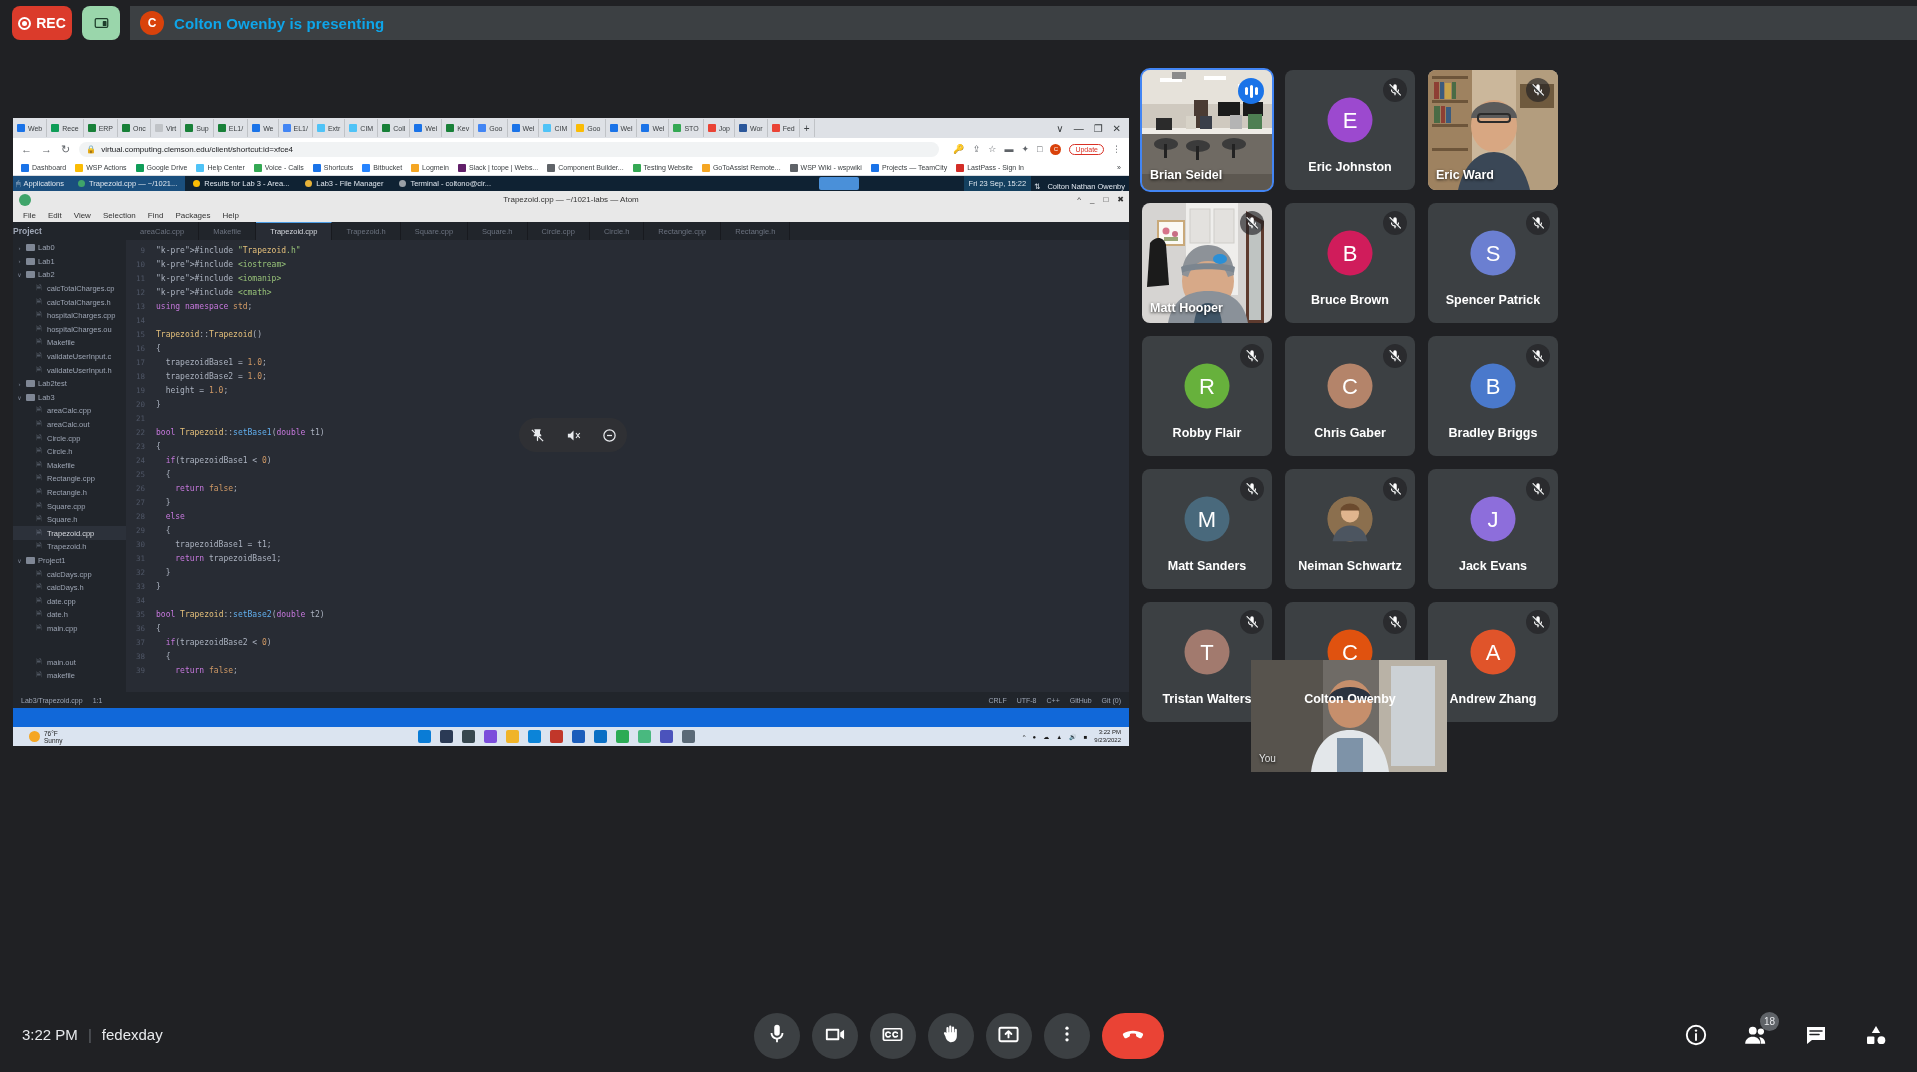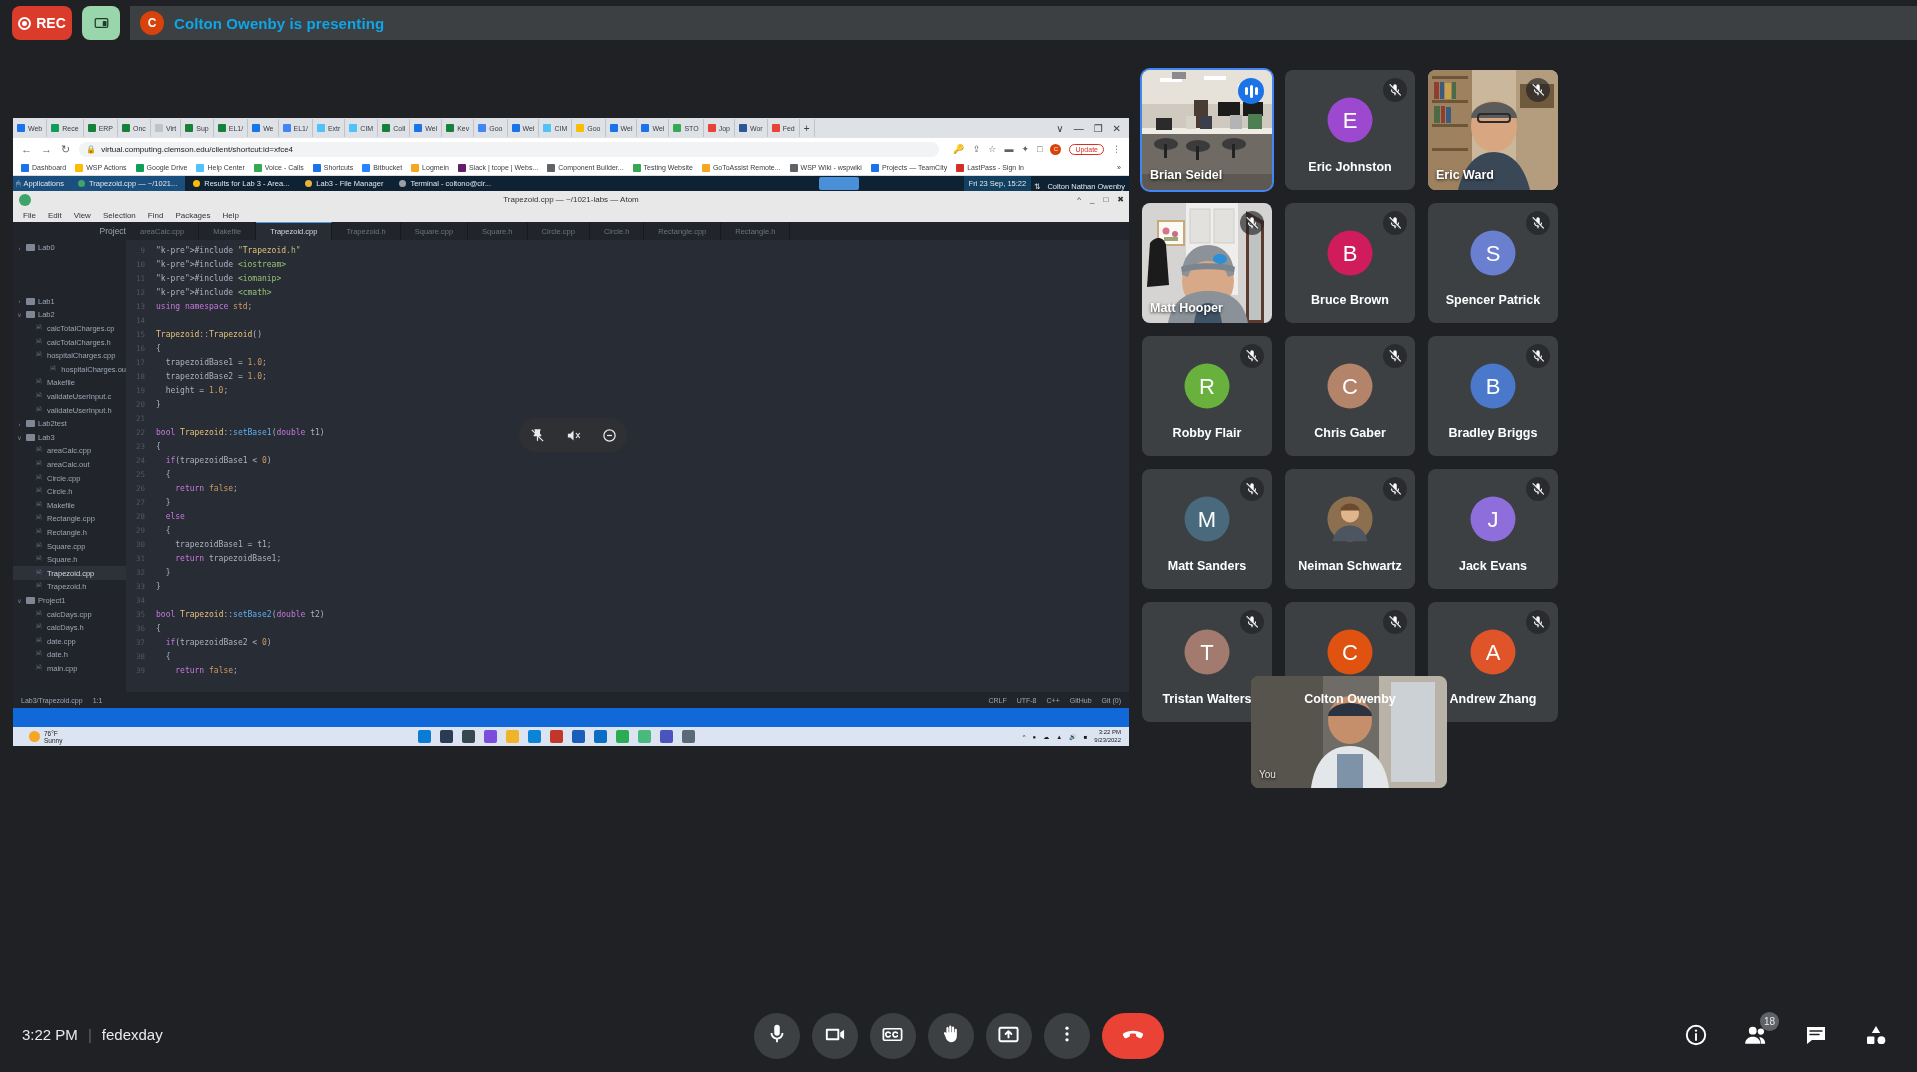--- a/index.html
+++ b/index.html
@@ -67,21 +67,21 @@
   
   .atom-title { position: absolute; left: 0; top: 73px; width: 1116px; height: 17px; background: #e8e8e8;
     display: flex; align-items: center; justify-content: center; font-size: 8px; color: #333; }
   .atom-title .mini { position: absolute; left: 6px; width: 12px; height: 12px; border-radius: 50%; background: #3fa46a; }
   .atom-wctl { position: absolute; right: 5px; display: flex; gap: 9px; font-size: 8px; color: #333; }
   .atom-menu { position: absolute; left: 0; top: 90px; width: 1116px; height: 14px; background: #e8e8e8;
     display: flex; align-items: center; gap: 12px; padding-left: 10px; font-size: 8px; color: #333; }
 
   .atom-body { position: absolute; left: 0; top: 104px; width: 1116px; height: 470px; background: #282c34; display: flex; }
   .atom-tree { width: 113px; background: #21252b; padding-top: 4px; overflow: hidden; }
-  .tree-header { text-align: right; font-size: 8.5px; color: #9da5b4; padding-bottom: 5px; }
+  .tree-header { text-align: left; font-size: 8.5px; color: #9da5b4; padding-bottom: 5px; font-weight: bold; }
   .tnode { display: flex; align-items: center; gap: 3px; font-size: 7.5px; color: #9da5b4; height: 13.6px; white-space: nowrap; overflow: hidden; }
   .tnode.sel { background: #2c313a; color: #d7dae0; }
   .tnode .tw { width: 7px; flex: none; text-align: center; font-size: 6px; color: #7b8494; }
   .tnode .ficon { width: 8px; flex: none; color: #7b8494; font-size: 7px; }
   .tnode .folder { color: #7f8795; }
 
   .atom-main { flex: 1; display: flex; flex-direction: column; min-width: 0; }
   .atom-tabs { height: 18px; background: #21252b; display: flex; align-items: stretch; }
   .atab { display: flex; align-items: center; justify-content: center; font-size: 7.5px; color: #6b727f;
     padding: 0 14px; border-right: 1px solid #181a1f; white-space: nowrap; }
@@ -124,22 +124,22 @@
   .av { position: absolute; left: 50%; top: 42%; transform: translate(-50%,-50%);
     width: 45px; height: 45px; border-radius: 50%; display: flex; align-items: center;
     justify-content: center; color: #fff; font-size: 22px; }
   .mutebadge { position: absolute; right: 8px; top: 8px; width: 24px; height: 24px; border-radius: 50%;
     background: rgba(32,33,36,.65); display: flex; align-items: center; justify-content: center; z-index: 4; }
   .speakbadge { position: absolute; right: 8px; top: 8px; width: 26px; height: 26px; border-radius: 50%;
     background: #1a73e8; display: flex; align-items: center; justify-content: center; gap: 2px; z-index: 4; }
   .sbar { width: 3px; background: #fff; border-radius: 2px; }
 
   
-  .selfview { position: absolute; left: 1251px; top: 676px; width: 196px; height: 112px;
-    border-radius: 8px; overflow: hidden; background: #2b2f33; }
+  .selfview { position: absolute; left: 1251px; top: 660px; width: 196px; height: 112px;
+    border-radius: 0; overflow: hidden; background: #2b2f33; }
   .self-label { position: absolute; left: 8px; bottom: 8px; color: #e3e3e3; font-size: 10px; text-shadow: 0 1px 3px #000; }
 
   
   .bottombar { position: absolute; left: 0; top: 1000px; width: 1917px; height: 72px; background: #202124; }
   .meet-meta { position: absolute; left: 22px; top: 26px; color: #e8eaed; font-size: 15px; display: flex; align-items: center; gap: 10px; }
   .meta-sep { color: #5f6368; }
   .controls { position: absolute; left: 50%; top: 13px; transform: translateX(-50%); display: flex; align-items: center; gap: 12px; }
   .cbtn { width: 46px; height: 46px; border-radius: 50%; background: #3c4043; display: flex; align-items: center; justify-content: center; }
   .cbtn.hangup { width: 62px; border-radius: 23px; background: #ea4335; }
   .rightctl { position: absolute; right: 24px; top: 20px; display: flex; align-items: center; gap: 26px; }
@@ -413,21 +413,21 @@
 
     <div class="atom-body">
       <div class="atom-tree">
         <div class="tree-header">Project</div>
         <div id="treelist">
             <div class="tnode" style="padding-left: 3px;">
               <span class="tw">›</span>
               <span class="ficon folder" style="width: 9px; height: 7px; background: rgb(127, 135, 149); border-radius: 1px; flex: 0 0 auto;"></span>
               <span>Lab0</span>
             </div>
-            <div class="tnode" style="padding-left: 3px; margin-top: 40px;">
+            <div class="tnode" style="padding-left: 3px;">
               <span class="tw">›</span>
               <span class="ficon folder" style="width: 9px; height: 7px; background: rgb(127, 135, 149); border-radius: 1px; flex: 0 0 auto;"></span>
               <span>Lab1</span>
             </div>
             <div class="tnode" style="padding-left: 3px;">
               <span class="tw">∨</span>
               <span class="ficon folder" style="width: 9px; height: 7px; background: rgb(127, 135, 149); border-radius: 1px; flex: 0 0 auto;"></span>
               <span>Lab2</span>
             </div>
             <div class="tnode" style="padding-left: 13px;">
@@ -438,21 +438,21 @@
             <div class="tnode" style="padding-left: 13px;">
               <span class="tw"></span>
               <span class="ficon">🗎</span>
               <span>calcTotalCharges.h</span>
             </div>
             <div class="tnode" style="padding-left: 13px;">
               <span class="tw"></span>
               <span class="ficon">🗎</span>
               <span>hospitalCharges.cpp</span>
             </div>
-            <div class="tnode" style="padding-left: 13px; justify-content: flex-end;">
+            <div class="tnode" style="padding-left: 13px;">
               <span class="tw"></span>
               <span class="ficon">🗎</span>
               <span>hospitalCharges.ou</span>
             </div>
             <div class="tnode" style="padding-left: 13px;">
               <span class="tw"></span>
               <span class="ficon">🗎</span>
               <span>Makefile</span>
             </div>
             <div class="tnode" style="padding-left: 13px;">

